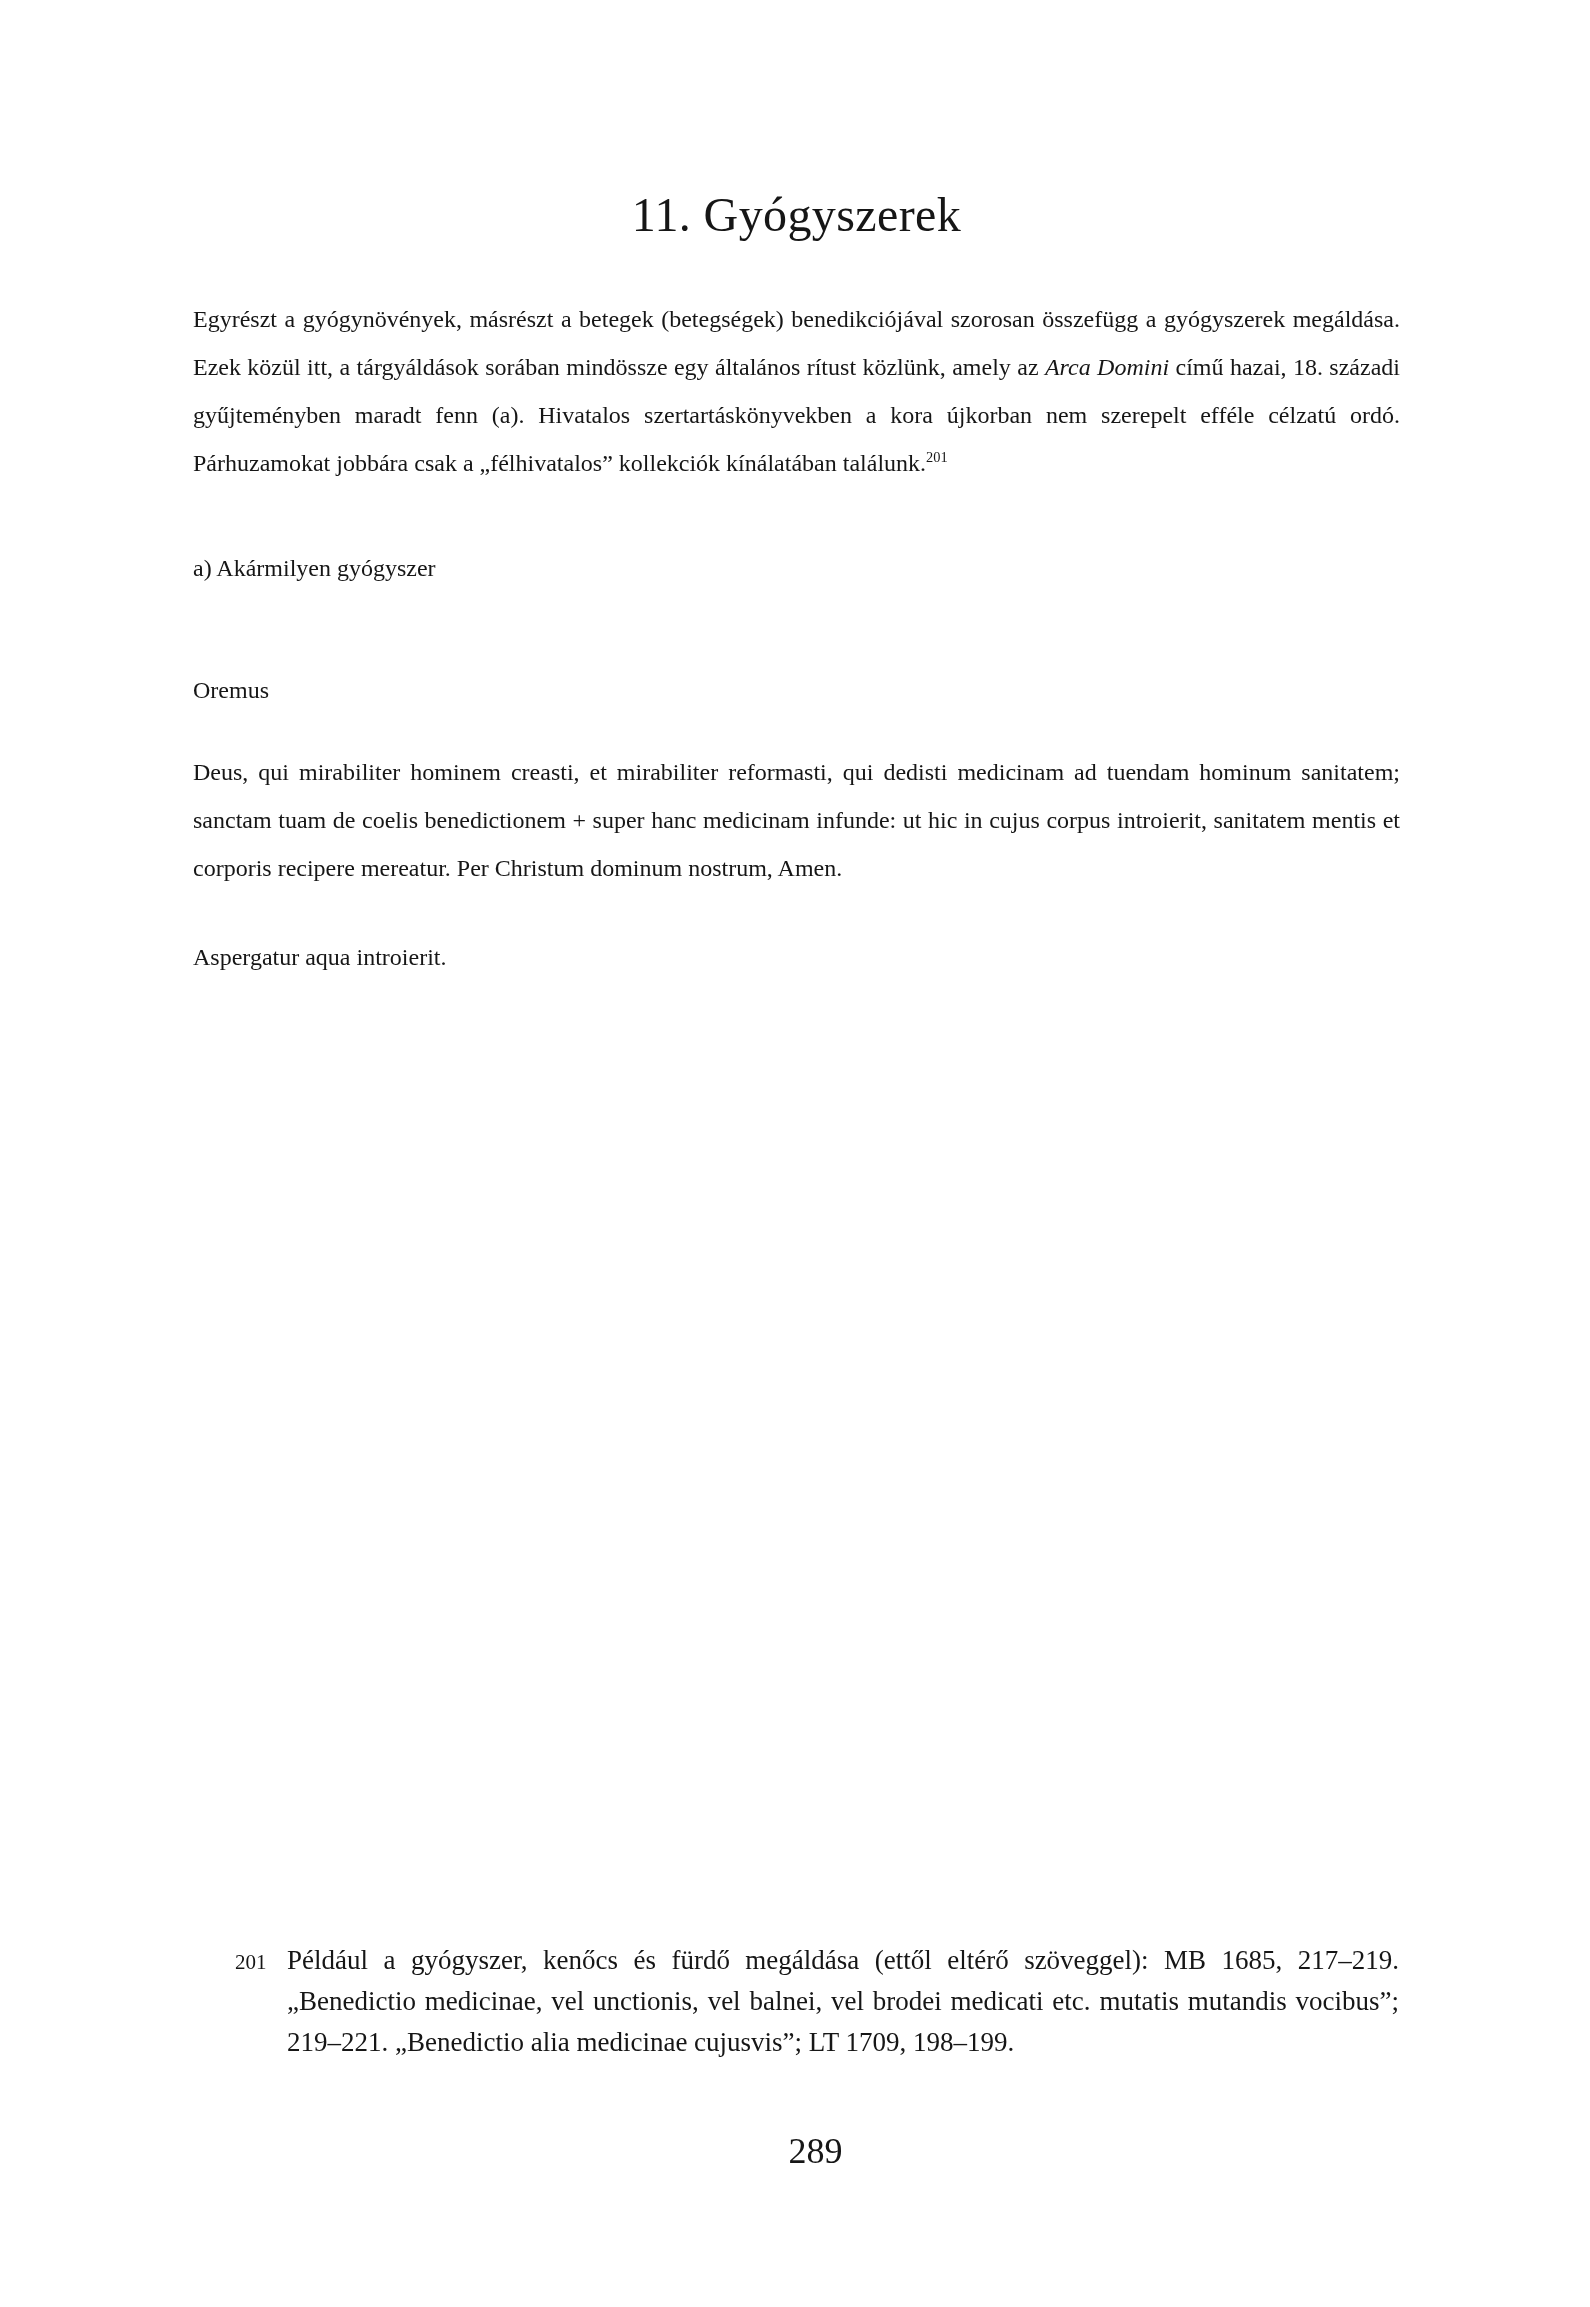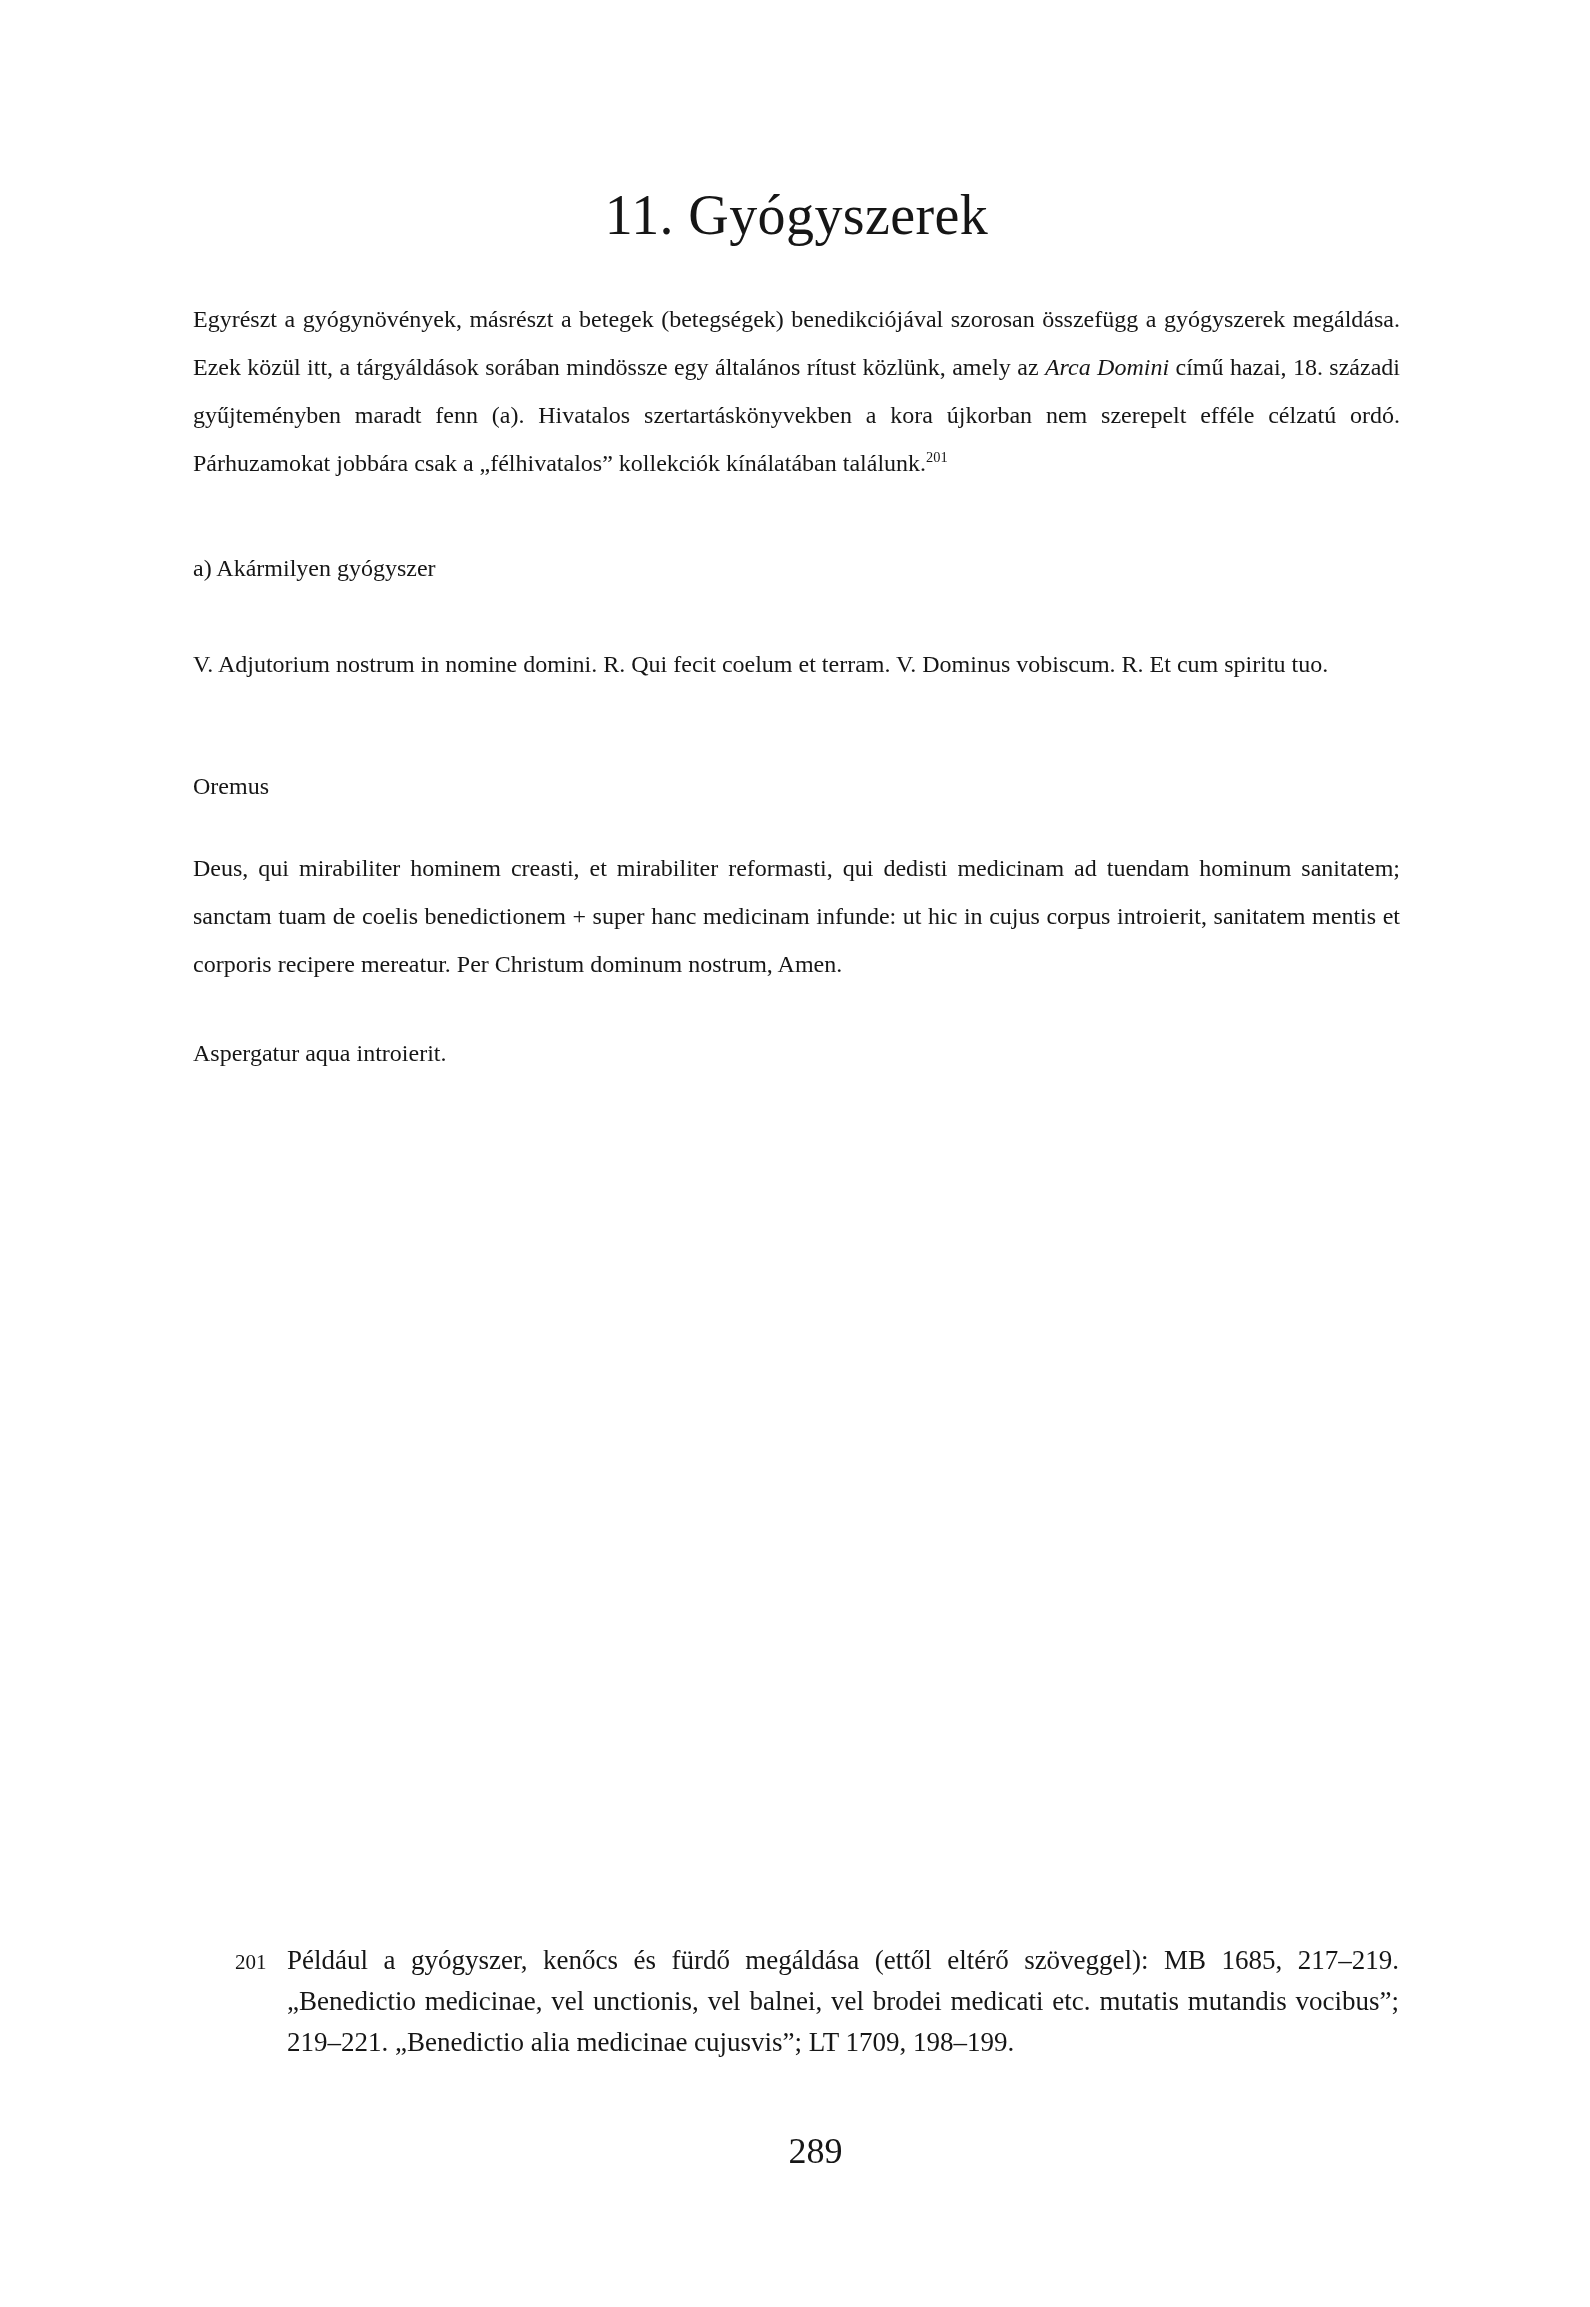--- a/index.html
+++ b/index.html
@@ -18,21 +18,21 @@
     overflow: hidden;
   }
   .content {
     position: absolute;
     left: 193px;
     width: 1207px;
     top: 0;
   }
   .chapter-title {
     margin: 183px 0 0 0;
-    font-size: 56px;
+    font-size: 48px;
     line-height: 64px;
     font-weight: normal;
     text-align: center;
     letter-spacing: 0.4px;
   }
   .body-text {
     font-size: 24px;
     line-height: 48px;
   }
   .justified {
@@ -89,21 +89,20 @@
 <div class="page">
   <div class="content">
 
     <h1 class="chapter-title">11. Gyógyszerek</h1>
 
     <p class="body-text justified intro"><span>Egyrészt a gyógynövények, másrészt a betegek (betegségek) benedikciójával szorosan összefügg a gyógyszerek megáldása. Ezek közül itt, a tárgyáldások sorában mindössze egy általános rítust közlünk, amely az </span><em>Arca Domini</em><span> című hazai, 18. századi gyűjteményben maradt fenn (a). Hivatalos szertartáskönyvekben a kora újkorban nem szerepelt efféle célzatú ordó. Párhuzamokat jobbára csak a „félhivatalos” kollekciók kínálatában találunk.</span><sup>201</sup></p>
 
     <p class="body-text heading-a">a) Akármilyen gyógyszer</p>
 
 
-    <p class="body-text justified versicles">V. Adjutorium nostrum in nomine domini. R. Qui fecit coelum et terram. V. Dominus vobiscum. R. Et cum spiritu tuo.</p>
 
     <p class="body-text oremus">Oremus</p>
 
     <p class="body-text justified prayer">Deus, qui mirabiliter hominem creasti, et mirabiliter reformasti, qui dedisti medicinam ad tuendam hominum sanitatem; sanctam tuam de coelis benedictionem + super hanc medicinam infunde: ut hic in cujus corpus introierit, sanitatem mentis et corporis recipere mereatur. Per Christum dominum nostrum, Amen.</p>
 
     <p class="body-text closing">Aspergatur aqua introierit.</p>
 
   </div>
 
   <div class="footnote">

